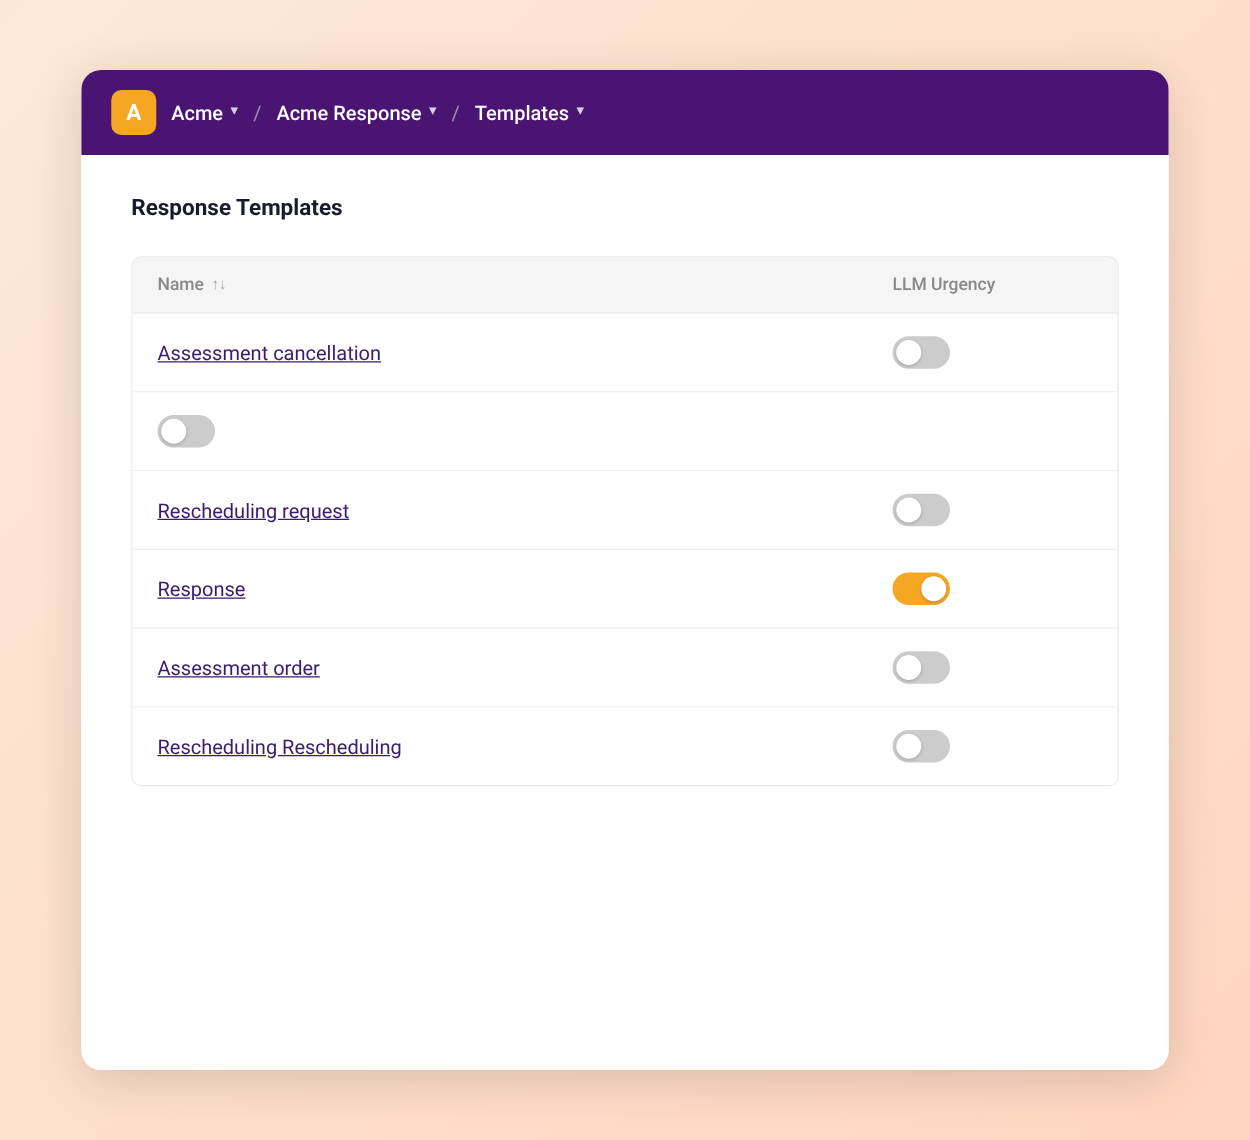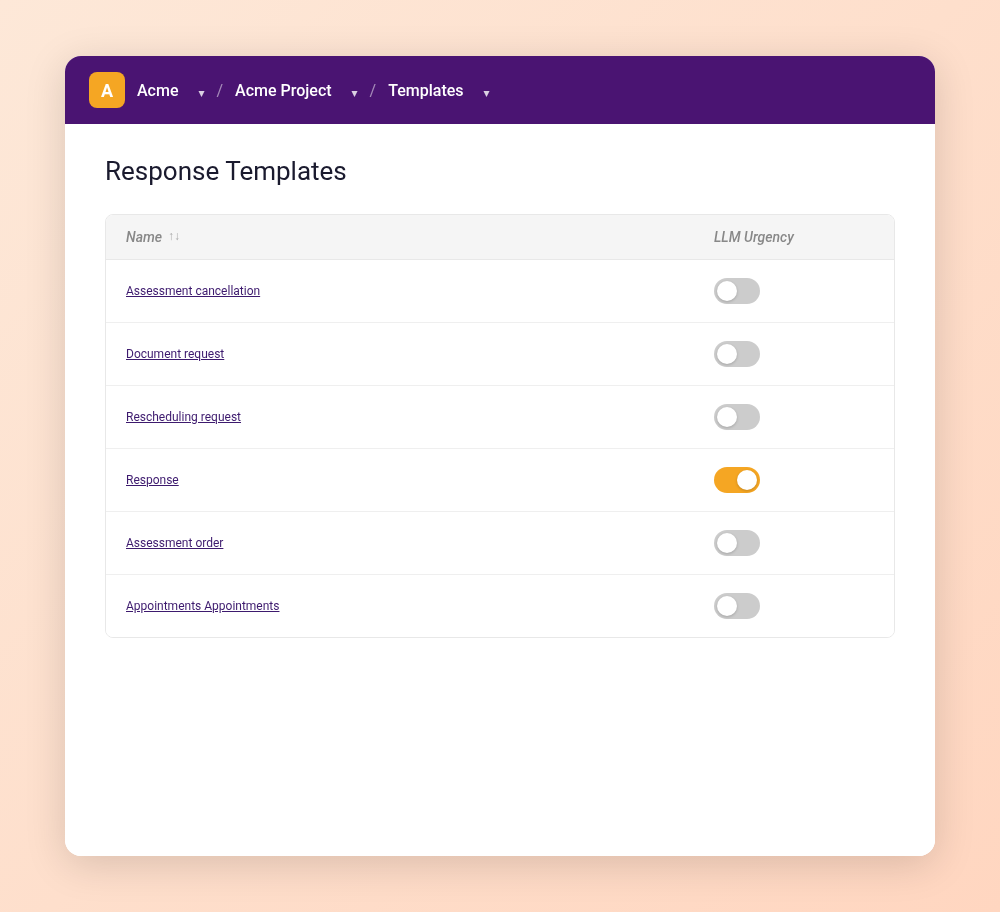--- a/index.html
+++ b/index.html
@@ -53,22 +53,22 @@
 
     .nav-breadcrumb {
       display: flex;
       align-items: center;
       gap: 8px;
       margin-left: 12px;
     }
 
     .nav-breadcrumb-item {
       display: flex;
-      align-items: flex-end;
-      gap: 20px;
+      align-items: flex-start;
+      gap: 6px;
       color: #ffffff;
       font-size: 16px;
       font-weight: 500;
       cursor: pointer;
     }
 
     .nav-breadcrumb-item .chevron {
       font-size: 12px;
       opacity: 0.8;
     }
@@ -81,22 +81,22 @@
 
     
     .page-content {
       padding: 32px 40px 0 40px;
       background: #ffffff;
       height: calc(100% - 68px);
       overflow: hidden;
     }
 
     .page-title {
-      font-size: 26px;
-      font-weight: 400;
+      font-size: 18px;
+      font-weight: 700;
       color: #1a1a2e;
       margin-bottom: 28px;
     }
 
     
     .table-container {
       border: 1px solid #e8e8e8;
       border-radius: 8px;
       overflow: hidden;
     }
@@ -108,21 +108,20 @@
       border-bottom: 1px solid #e8e8e8;
     }
 
     .table-header-cell {
       padding: 14px 20px;
       font-size: 14px;
       color: #888;
       font-weight: 500;
       display: flex;
       gap: 6px;
-      font-style: italic;
     }
 
     .sort-icon {
       font-size: 12px;
       color: #aaa;
     }
 
     .table-row {
       display: grid;
       grid-template-columns: 1fr 200px;
@@ -137,21 +136,21 @@
     .table-cell {
       padding: 18px 20px;
       display: flex;
       align-items: center;
     }
 
     .table-cell-name a {
       color: #3d1a6e;
       text-decoration: underline;
       text-decoration-color: #3d1a6e;
-      font-size: 12px;
+      font-size: 16px;
       font-weight: 400;
       cursor: pointer;
     }
 
     .table-cell-toggle {
       justify-content: flex-start;
     }
 
     
     .toggle {
@@ -206,21 +205,21 @@
     <div class="nav-logo">
       <span>A</span>
     </div>
     <div class="nav-breadcrumb">
       <div class="nav-breadcrumb-item">
         <span>Acme</span>
         <span class="chevron">▾</span>
       </div>
       <span class="nav-separator">/</span>
       <div class="nav-breadcrumb-item">
-        <span>Acme Project</span>
+        <span>Acme Response</span>
         <span class="chevron">▾</span>
       </div>
       <span class="nav-separator">/</span>
       <div class="nav-breadcrumb-item">
         <span>Templates</span>
         <span class="chevron">▾</span>
       </div>
     </div>
   </nav>
 
@@ -242,23 +241,20 @@
       <div id="table-body">
           <div class="table-row">
             <div class="table-cell table-cell-name">
               <a href="#">Assessment cancellation</a>
             </div>
             <div class="table-cell table-cell-toggle">
               <label class="toggle"><input type="checkbox" style=""><span class="toggle-slider"></span></label>
             </div>
           </div>
           <div class="table-row">
-            <div class="table-cell table-cell-name">
-              <a href="#">Document request</a>
-            </div>
             <div class="table-cell table-cell-toggle">
               <label class="toggle"><input type="checkbox" style=""><span class="toggle-slider"></span></label>
             </div>
           </div>
           <div class="table-row">
             <div class="table-cell table-cell-name">
               <a href="#">Rescheduling request</a>
             </div>
             <div class="table-cell table-cell-toggle">
               <label class="toggle"><input type="checkbox" style=""><span class="toggle-slider"></span></label>
@@ -275,21 +271,21 @@
           <div class="table-row">
             <div class="table-cell table-cell-name">
               <a href="#">Assessment order</a>
             </div>
             <div class="table-cell table-cell-toggle">
               <label class="toggle"><input type="checkbox" style=""><span class="toggle-slider"></span></label>
             </div>
           </div>
           <div class="table-row">
             <div class="table-cell table-cell-name">
-              <a href="#">Appointments Appointments</a>
+              <a href="#">Rescheduling Rescheduling</a>
             </div>
             <div class="table-cell table-cell-toggle">
               <label class="toggle"><input type="checkbox" style=""><span class="toggle-slider"></span></label>
             </div>
           </div>
         </div>
 
     </div>
   </div>
 </div>

